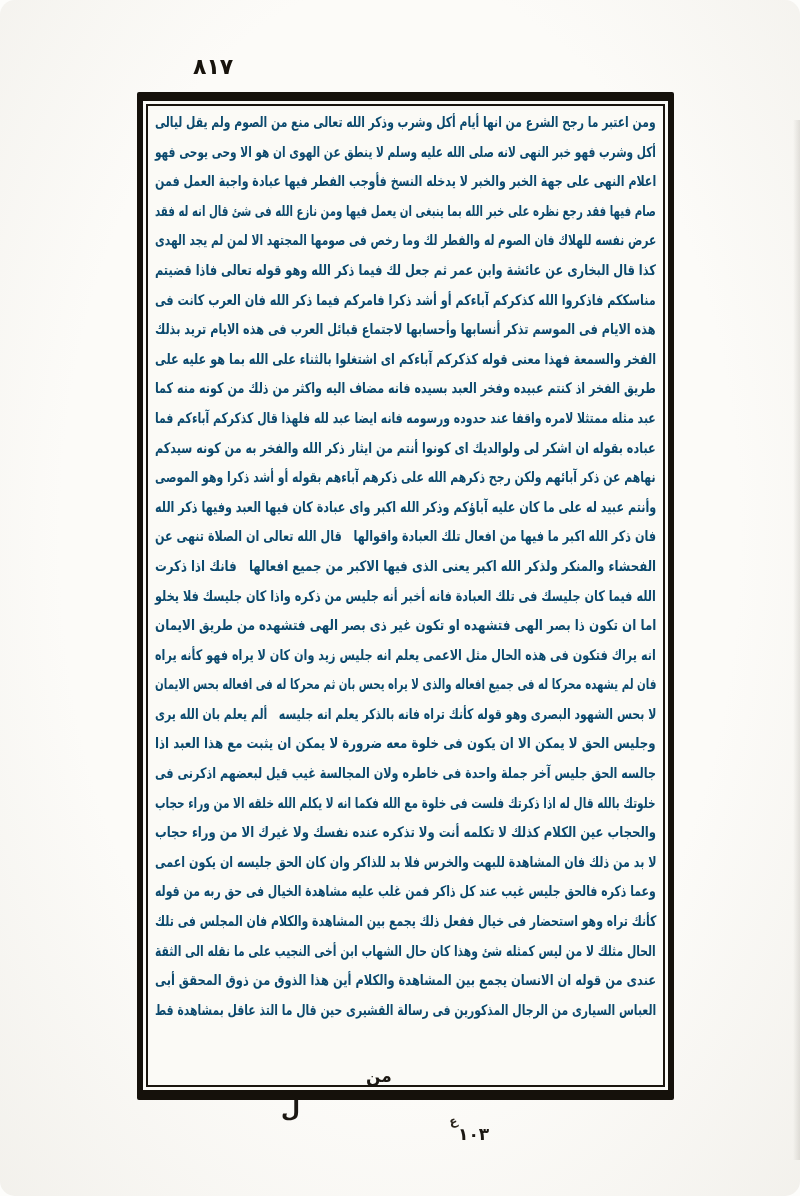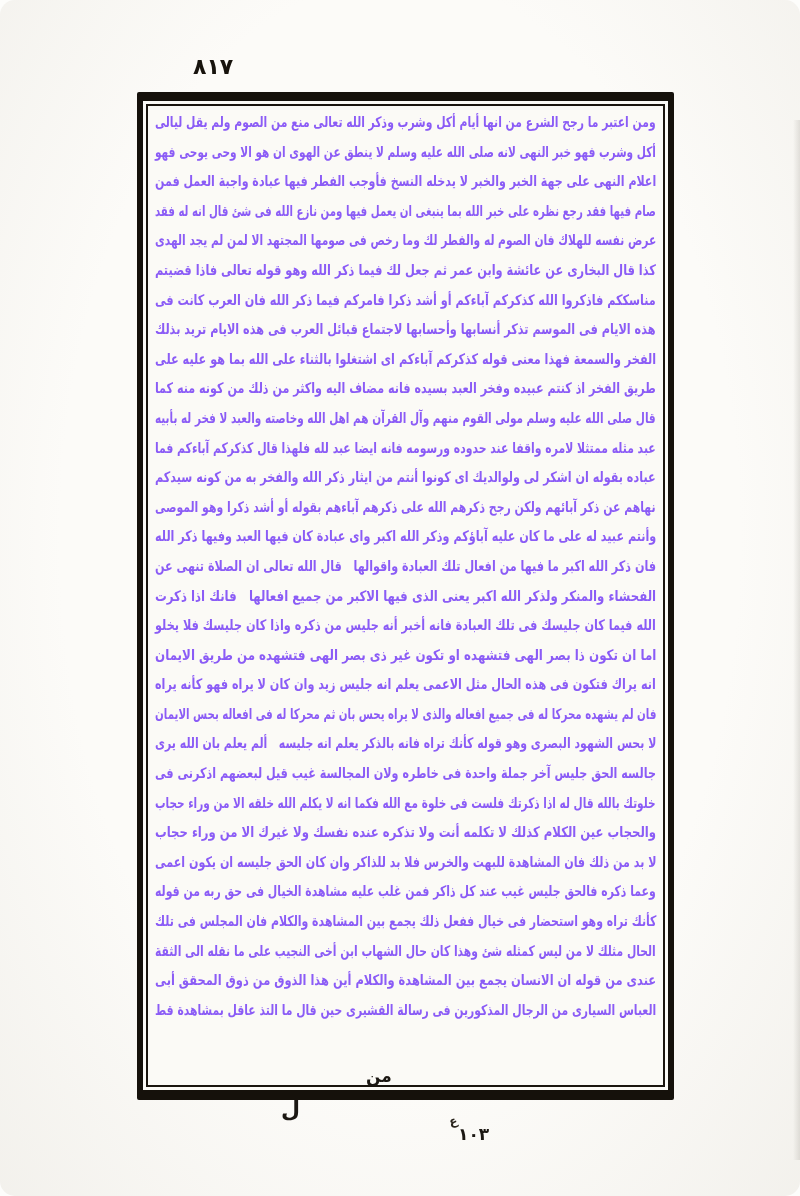--- a/index.html
+++ b/index.html
@@ -42,21 +42,21 @@
     box-sizing: border-box;
     width: 100%; height: 100%;
     border: 2px solid #1a150e;
     padding: 2px 7px 0 7px;
     overflow: hidden;
   }
   .text-lines { width: 100%; height: 100%; direction: rtl; }
   .text-line {
     height: 29.6px; line-height: 29.6px;
     font-size: 14.5px; font-weight: bold;
-    color: #8b5cf6;
+    color: #0c4a6e;
     white-space: pre;
     direction: rtl; text-align: center;
     overflow: visible;
   }
   .text-line > span {
     display: inline-block;
     white-space: pre;
     transform-origin: 100% 55%;
   }
   .footer-marks { position: absolute; left: 0; top: 0; width: 800px; height: 1196px; pointer-events: none; }
@@ -79,32 +79,32 @@
           <div class="text-line"><span style="transform: scaleX(0.743323);">ومن اعتبر ما رجح الشرع من انها أيام أكل وشرب وذكر الله تعالى منع من الصوم ولم يقل ليالى</span></div>
           <div class="text-line"><span style="transform: scaleX(0.728198);">أكل وشرب فهو خبر النهى لانه صلى الله عليه وسلم لا ينطق عن الهوى ان هو الا وحى يوحى فهو</span></div>
           <div class="text-line"><span style="transform: scaleX(0.761398);">اعلام النهى على جهة الخبر والخبر لا يدخله النسخ فأوجب الفطر فيها عبادة واجبة العمل فمن</span></div>
           <div class="text-line"><span style="transform: scaleX(0.702665);">صام فيها فقد رجع نظره على خبر الله بما ينبغى ان يعمل فيها ومن نازع الله فى شئ قال انه له فقد</span></div>
           <div class="text-line"><span style="transform: scaleX(0.735683);">عرض نفسه للهلاك فان الصوم له والفطر لك وما رخص فى صومها المجتهد الا لمن لم يجد الهدى</span></div>
           <div class="text-line"><span style="transform: scaleX(0.782813);">كذا قال البخارى عن عائشة وابن عمر ثم جعل لك فيما ذكر الله وهو قوله تعالى فاذا قضيتم</span></div>
           <div class="text-line"><span style="transform: scaleX(0.773148);">مناسككم فاذكروا الله كذكركم آباءكم أو أشد ذكرا فامركم فيما ذكر الله فان العرب كانت فى</span></div>
           <div class="text-line"><span style="transform: scaleX(0.776744);">هذه الايام فى الموسم تذكر أنسابها وأحسابها لاجتماع قبائل العرب فى هذه الايام تريد بذلك</span></div>
           <div class="text-line"><span style="transform: scaleX(0.775542);">الفخر والسمعة فهذا معنى قوله كذكركم آباءكم اى اشتغلوا بالثناء على الله بما هو عليه على</span></div>
           <div class="text-line"><span style="transform: scaleX(0.769585);">طريق الفخر اذ كنتم عبيده وفخر العبد بسيده فانه مضاف اليه واكثر من ذلك من كونه منه كما</span></div>
-          <div class="text-line"><span style="transform: scaleX(0.722944);">قال صلى الله عليه وسلم مولى القوم منهم وآل القرآن هم اهل الله وخاصته والعبد لا فخر له بأبيه</span></div>
           <div class="text-line"><span style="transform: scaleX(0.746647);">عبد مثله ممتثلا لامره واقفا عند حدوده ورسومه فانه ايضا عبد لله فلهذا قال كذكركم آباءكم فما</span></div>
           <div class="text-line"><span style="transform: scaleX(0.771957);">عباده بقوله ان اشكر لى ولوالديك اى كونوا أنتم من ايثار ذكر الله والفخر به من كونه سيدكم</span></div>
           <div class="text-line"><span style="transform: scaleX(0.75);">نهاهم عن ذكر آبائهم ولكن رجح ذكرهم الله على ذكرهم آباءهم بقوله أو أشد ذكرا وهو الموصى</span></div>
           <div class="text-line"><span style="transform: scaleX(0.771957);">وأنتم عبيد له على ما كان عليه آباؤكم وذكر الله اكبر واى عبادة كان فيها العبد وفيها ذكر الله</span></div>
           <div class="text-line"><span style="transform: scaleX(0.770769);">فان ذكر الله اكبر ما فيها من افعال تلك العبادة واقوالها   قال الله تعالى ان الصلاة تنهى عن</span></div>
           <div class="text-line"><span style="transform: scaleX(0.80937);">الفحشاء والمنكر ولذكر الله اكبر يعنى الذى فيها الاكبر من جميع افعالها   فانك اذا ذكرت</span></div>
           <div class="text-line"><span style="transform: scaleX(0.776744);">الله فيما كان جليسك فى تلك العبادة فانه أخبر أنه جليس من ذكره واذا كان جليسك فلا يخلو</span></div>
           <div class="text-line"><span style="transform: scaleX(0.818627);">اما ان تكون ذا بصر الهى فتشهده او تكون غير ذى بصر الهى فتشهده من طريق الايمان</span></div>
           <div class="text-line"><span style="transform: scaleX(0.774343);">انه يراك فتكون فى هذه الحال مثل الاعمى يعلم انه جليس زيد وان كان لا يراه فهو كأنه يراه</span></div>
           <div class="text-line"><span style="transform: scaleX(0.705634);">فان لم يشهده محركا له فى جميع افعاله والذى لا يراه يحس بان ثم محركا له فى افعاله بحس الايمان</span></div>
           <div class="text-line"><span style="transform: scaleX(0.753383);">لا بحس الشهود البصرى وهو قوله كأنك تراه فانه بالذكر يعلم انه جليسه   ألم يعلم بان الله يرى</span></div>
+          <div class="text-line"><span style="transform: scaleX(0.813312);">وجليس الحق لا يمكن الا ان يكون فى خلوة معه ضرورة لا يمكن ان يثبت مع هذا العبد اذا</span></div>
           <div class="text-line"><span style="transform: scaleX(0.770769);">جالسه الحق جليس آخر جملة واحدة فى خاطره ولان المجالسة غيب قيل لبعضهم اذكرنى فى</span></div>
           <div class="text-line"><span style="transform: scaleX(0.725036);">خلوتك بالله قال له اذا ذكرتك فلست فى خلوة مع الله فكما انه لا يكلم الله خلقه الا من وراء حجاب</span></div>
           <div class="text-line"><span style="transform: scaleX(0.802885);">والحجاب عين الكلام كذلك لا تكلمه أنت ولا تذكره عنده نفسك ولا غيرك الا من وراء حجاب</span></div>
           <div class="text-line"><span style="transform: scaleX(0.764885);">لا بد من ذلك فان المشاهدة للبهت والخرس فلا بد للذاكر وان كان الحق جليسه ان يكون اعمى</span></div>
           <div class="text-line"><span style="transform: scaleX(0.751124);">وعما ذكره فالحق جليس غيب عند كل ذاكر فمن غلب عليه مشاهدة الخيال فى حق ربه من قوله</span></div>
           <div class="text-line"><span style="transform: scaleX(0.754518);">كأنك تراه وهو استحضار فى خيال ففعل ذلك يجمع بين المشاهدة والكلام فان المجلس فى تلك</span></div>
           <div class="text-line"><span style="transform: scaleX(0.742222);">الحال مثلك لا من ليس كمثله شئ وهذا كان حال الشهاب ابن أخى النجيب على ما نقله الى الثقة</span></div>
           <div class="text-line"><span style="transform: scaleX(0.790221);">عندى من قوله ان الانسان يجمع بين المشاهدة والكلام أين هذا الذوق من ذوق المحقق أبى</span></div>
           <div class="text-line"><span style="transform: scaleX(0.744428);">العباس السيارى من الرجال المذكورين فى رسالة القشيرى حين قال ما التذ عاقل بمشاهدة قط</span></div>
         </div>

